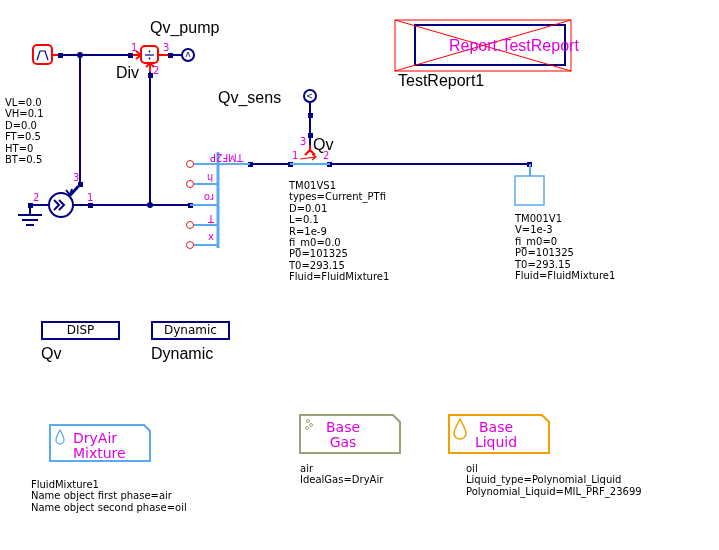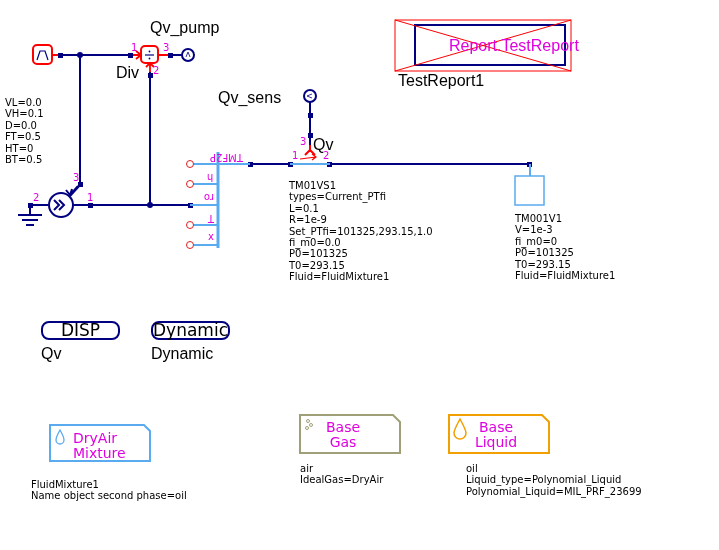--- a/index.html
+++ b/index.html
@@ -7,22 +7,22 @@
            font-family: "DejaVu Sans", sans-serif; font-size: 10px; color: #000; }
     #canvas { position: absolute; left: 0; top: 0; }
     .lbl { position: absolute; font-family: Liberation Sans, sans-serif; font-size: 16px;
            color: #000; white-space: nowrap; line-height: 12.3px; }
     .param-block { position: absolute; font-family: "DejaVu Sans", sans-serif; font-size: 10px;
            line-height: 11.4px; white-space: nowrap; }
     .param-block div { height: 11.4px; }
     .pin { position: absolute; font-family: "DejaVu Sans", sans-serif; font-size: 10px;
            color: #e000e0; line-height: 10px; white-space: nowrap; }
     .flip { transform: rotate(180deg); transform-origin: center; display: inline-block; }
-    .btn-block { position: absolute; border: 2px solid #000080; border-radius: 8px;
-           height: 15px; text-align: center; font-size: 17px; line-height: 15px; color: #000;
+    .btn-block { position: absolute; border: 2px solid #000080; border-radius: 0;
+           height: 15px; text-align: center; font-size: 12px; line-height: 15px; color: #000;
            background: #fff; }
     .rec-box { position: absolute; font-size: 14px; color: #e000e0; line-height: 15px; }
   </style>
 </head>
 <body>
 
 <svg id="canvas" width="719" height="550" viewBox="0 0 719 550">
 
   <g stroke="#000080" stroke-width="2" fill="none">
 
@@ -174,23 +174,23 @@
 
 <div class="lbl" style="left:218px;top:92px;">Qv_sens</div>
 <div class="lbl" style="left:313px;top:139px;">Qv</div>
 <div class="pin" style="left:292px;top:151px;">1</div>
 <div class="pin" style="left:323px;top:151px;">2</div>
 <div class="pin" style="left:300px;top:137px;">3</div>
 
 <div class="param-block" style="left:289px;top:180px;">
   <div>TM01VS1</div>
   <div>types=Current_PTfi</div>
+  <div>D=0.01</div>
   <div>L=0.1</div>
   <div>R=1e-9</div>
-  <div>Set_PTfi=101325,293.15,1.0</div>
   <div>fi_m0=0.0</div>
   <div>P0=101325</div>
   <div>T0=293.15</div>
   <div>Fluid=FluidMixture1</div>
 </div>
 
 <div class="param-block" style="left:515px;top:213px;">
   <div>TM001V1</div>
   <div>V=1e-3</div>
   <div>fi_m0=0</div>
@@ -206,20 +206,21 @@
 <div class="lbl" style="left:41px;top:348px;">Qv</div>
 <div class="btn-block" style="left:151px;top:321px;width:75px;">Dynamic</div>
 <div class="lbl" style="left:151px;top:348px;">Dynamic</div>
 
 <div class="rec-box" style="left:73px;top:431px;">
   <div>DryAir</div>
   <div>Mixture</div>
 </div>
 <div class="param-block" style="left:31px;top:479px;">
   <div>FluidMixture1</div>
+  <div>Name object first phase=air</div>
   <div>Name object second phase=oil</div>
 </div>
 
 <div class="rec-box" style="left:325px;top:420px;text-align:center;width:36px;">
   <div>Base</div>
   <div>Gas</div>
 </div>
 <div class="param-block" style="left:300px;top:463px;">
   <div>air</div>
   <div>IdealGas=DryAir</div>

